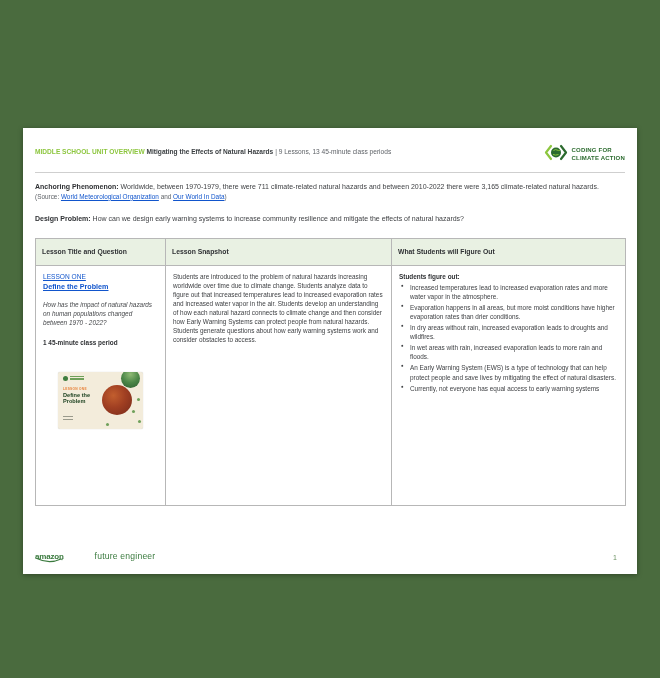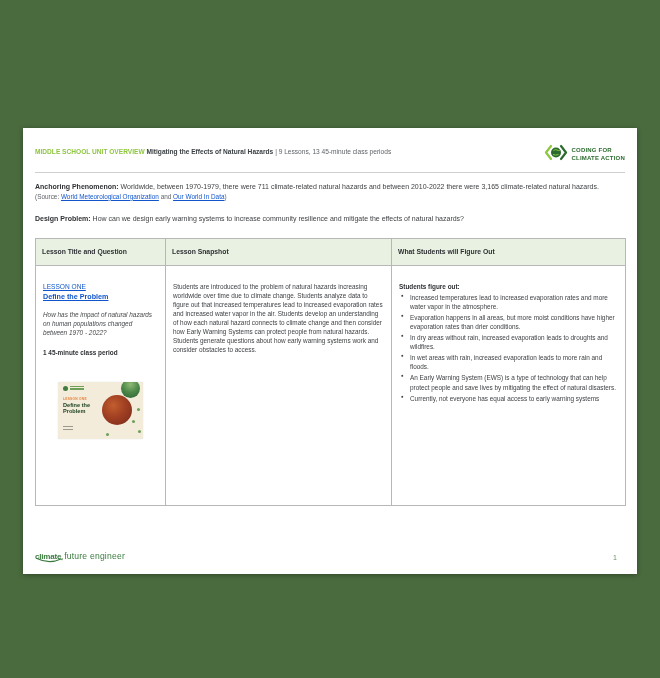--- a/index.html
+++ b/index.html
@@ -33,21 +33,21 @@
   
   .para { font-size:7px; color:#3d3f42; line-height:1.4; margin-top:9px; max-width:600px; }
   .para b { color:#2f3134; }
   .source { font-size:6.4px; color:#5f6368; }
   .design { margin-top:12px; }
 
   
   table.lessons { border-collapse:collapse; margin-top:14px; width:590px; table-layout:fixed; }
   .lessons th, .lessons td { border:1px solid #b7b7b7; vertical-align:top; text-align:left; }
   .lessons th { background:#e9f1e3; font-size:6.8px; color:#2f3134; padding:6px 6px; height:27px; vertical-align:middle; }
-  .lessons td { padding:16px 7px; font-size:6.4px; color:#3d3f42; line-height:1.42; height:240px; }
+  .lessons td { padding:6px 7px; font-size:6.4px; color:#3d3f42; line-height:1.42; height:240px; }
   .col-1 { width:130px; } .col-2 { width:226px; } .col-3 { width:234px; }
 
   .cell-link { display:block; font-size:6.6px; }
   .cell-link.bold { font-weight:bold; font-size:7.2px; margin-top:1px; }
   .question { font-style:italic; margin-top:8px; color:#46484b; }
   .duration { font-weight:bold; margin-top:11px; color:#2f3134; }
 
   
   .thumb { position:relative; width:85px; height:57px; background:#f3ecdb; margin:24px auto 0 auto; border-radius:2px; overflow:hidden; box-shadow:0 0 1px rgba(0,0,0,.25); }
   .thumb-logo { position:absolute; top:4px; left:5px; display:flex; gap:2px; align-items:center; }
@@ -68,21 +68,21 @@
   .figure-label { font-weight:bold; color:#2f3134; }
   ul.figure-list { list-style:none; margin-top:2px; }
   ul.figure-list li { position:relative; padding-left:11px; margin-top:2px; }
   ul.figure-list li::before { content:"\25CF"; position:absolute; left:2px; top:0; font-size:4.6px; color:#3d3f42; }
 
   
   .page-footer { position:absolute; left:12px; right:12px; bottom:13px; display:flex; justify-content:space-between; align-items:flex-end; }
   .afe { display:flex; align-items:flex-end; gap:3px; color:#3a7a3e; }
   .afe .amazon-word { font-weight:bold; font-size:8px; letter-spacing:-.2px; position:relative; }
   .afe .amazon-word svg { position:absolute; left:1px; bottom:-3px; }
-  .afe .rest-word { font-size:8.6px; letter-spacing:.2px; }
+  .afe .rest-word { font-size:8.6px; letter-spacing:.2px;margin-left:28px; }
   .page-num { font-size:7px; color:#6b9162; padding-right:8px; }
 </style>
 </head>
 <body>
 
 <div class="page">
 
   <div class="eyebrow-row">
     <div class="eyebrow-text">
       <span class="lime">MIDDLE SCHOOL UNIT OVERVIEW</span>
@@ -168,21 +168,21 @@
             <li>An Early Warning System (EWS) is a type of technology that can help protect people and save lives by mitigating the effect of natural disasters.</li>
             <li>Currently, not everyone has equal access to early warning systems</li>
           </ul>
         </td>
       </tr>
     </tbody>
   </table>
 
   <div class="page-footer">
     <div class="afe">
-      <span class="amazon-word"><span>climate</span><svg width="28" height="7" viewBox="0 0 28 7">
+      <span class="amazon-word"><span>amazon</span><svg width="28" height="7" viewBox="0 0 28 7">
             <path d="M1 1.5 Q13 7.5 25 2" fill="none" stroke="#3a7a3e" stroke-width="1.1" stroke-linecap="round"></path>
             <path d="M25 2 l2.2 -0.8 l-1.2 2.2 z" fill="#3a7a3e"></path>
           </svg></span>
       <span class="rest-word">future engineer</span>
     </div>
     <span class="page-num">1</span>
   </div>
 
 </div>
 

